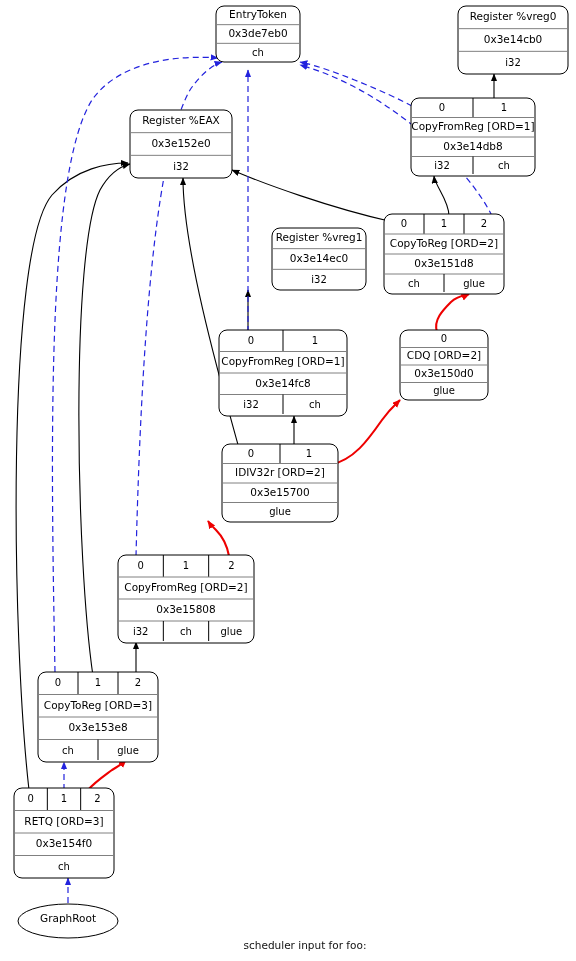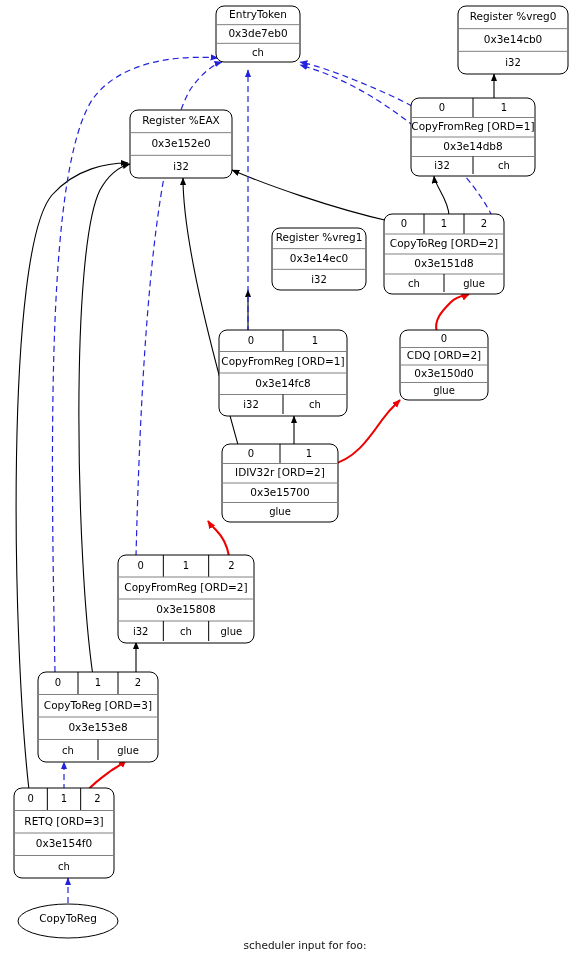--- a/index.html
+++ b/index.html
@@ -237,15 +237,15 @@
       </g>
 
   <g>
     <ellipse cx="68" cy="921" rx="50" ry="17" class="nodebox"></ellipse>
   </g>
 
   <text class="caption" x="305" y="949">scheduler input for foo:</text>
 </svg>
 
 <div style="position:absolute;left:18px;top:912px;width:100px;text-align:center;
-            font-size:10.5px;color:#000;">CopyToReg</div>
+            font-size:10.5px;color:#000;">GraphRoot</div>
 
 </div>
 
 </body></html>

